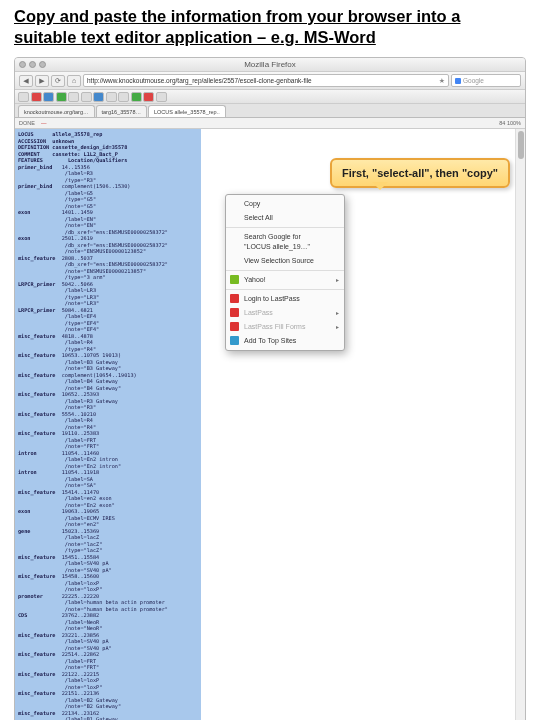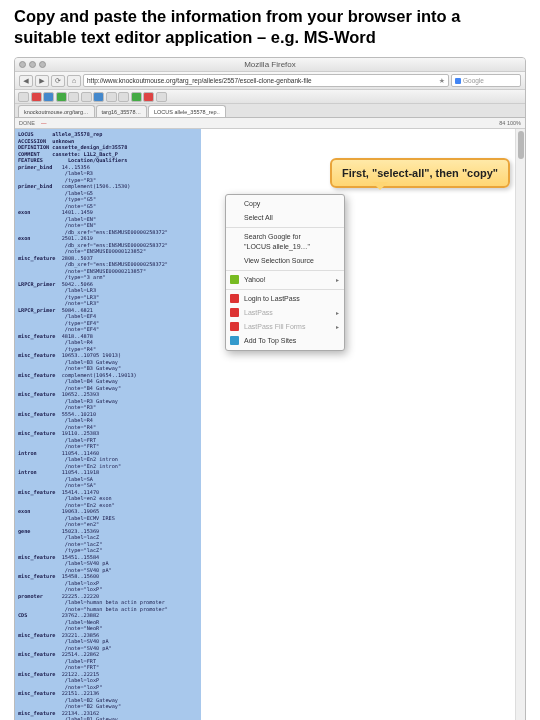--- a/index.html
+++ b/index.html
@@ -1,17 +1,17 @@
 <!DOCTYPE html>
 <html><head>
 <meta charset="utf-8">
 <style>
   * { margin: 0; padding: 0; box-sizing: border-box; }
   body { width: 540px; height: 720px; background: #fff; font-family: Arial, sans-serif; position: relative; overflow: hidden; }
-  .slide-title { font-size: 16.5px; font-weight: bold; color: #000; padding: 6px 14px 10px 14px; line-height: 1.25; }
+  .slide-title { font-size: 16.5px; font-weight: bold; color: #000; padding: 6px 14px 10px 14px; line-height: 1.25; text-decoration: underline; }
   .browser-window { margin: 0 14px; border: 1px solid #bbb; border-radius: 4px 4px 0 0; background: #ededed; overflow: hidden; height: 670px; position: relative; }
   .title-bar { height: 14px; background: linear-gradient(#f6f6f6,#e3e3e3); border-bottom: 1px solid #ccc; text-align: center; font-size: 8px; color: #555; line-height: 14px; position: relative; }
   .tl-dots { position: absolute; left: 4px; top: 3px; display: flex; gap: 3px; }
   .tl-dots span { width: 7px; height: 7px; border-radius: 50%; background: #bbb; border: 1px solid #999; }
   .nav-bar { height: 18px; background: linear-gradient(#f7f7f7,#e5e5e5); border-bottom: 1px solid #ccc; display: flex; align-items: center; padding: 0 4px; gap: 2px; }
   .nav-btn { width: 14px; height: 12px; background: #f0f0f0; border: 1px solid #bbb; border-radius: 2px; font-size: 7px; color: #666; display: flex; align-items: center; justify-content: center; }
   .url-bar { flex: 1; height: 13px; background: #fff; border: 1px solid #bbb; border-radius: 2px; font-size: 6.5px; color: #333; padding: 0 14px 0 3px; line-height: 12px; white-space: nowrap; overflow: hidden; position: relative; }
   .url-bar::after { content: "★"; position: absolute; right: 3px; color: #888; font-size: 7px; }
   .search-bar { width: 70px; height: 13px; background: #fff; border: 1px solid #bbb; border-radius: 2px; font-size: 6.5px; color: #999; padding: 0 3px; line-height: 12px; display: flex; align-items: center; gap: 2px; }
   .search-bar::before { content: ""; width: 6px; height: 6px; background: #4285f4; border-radius: 1px; }

